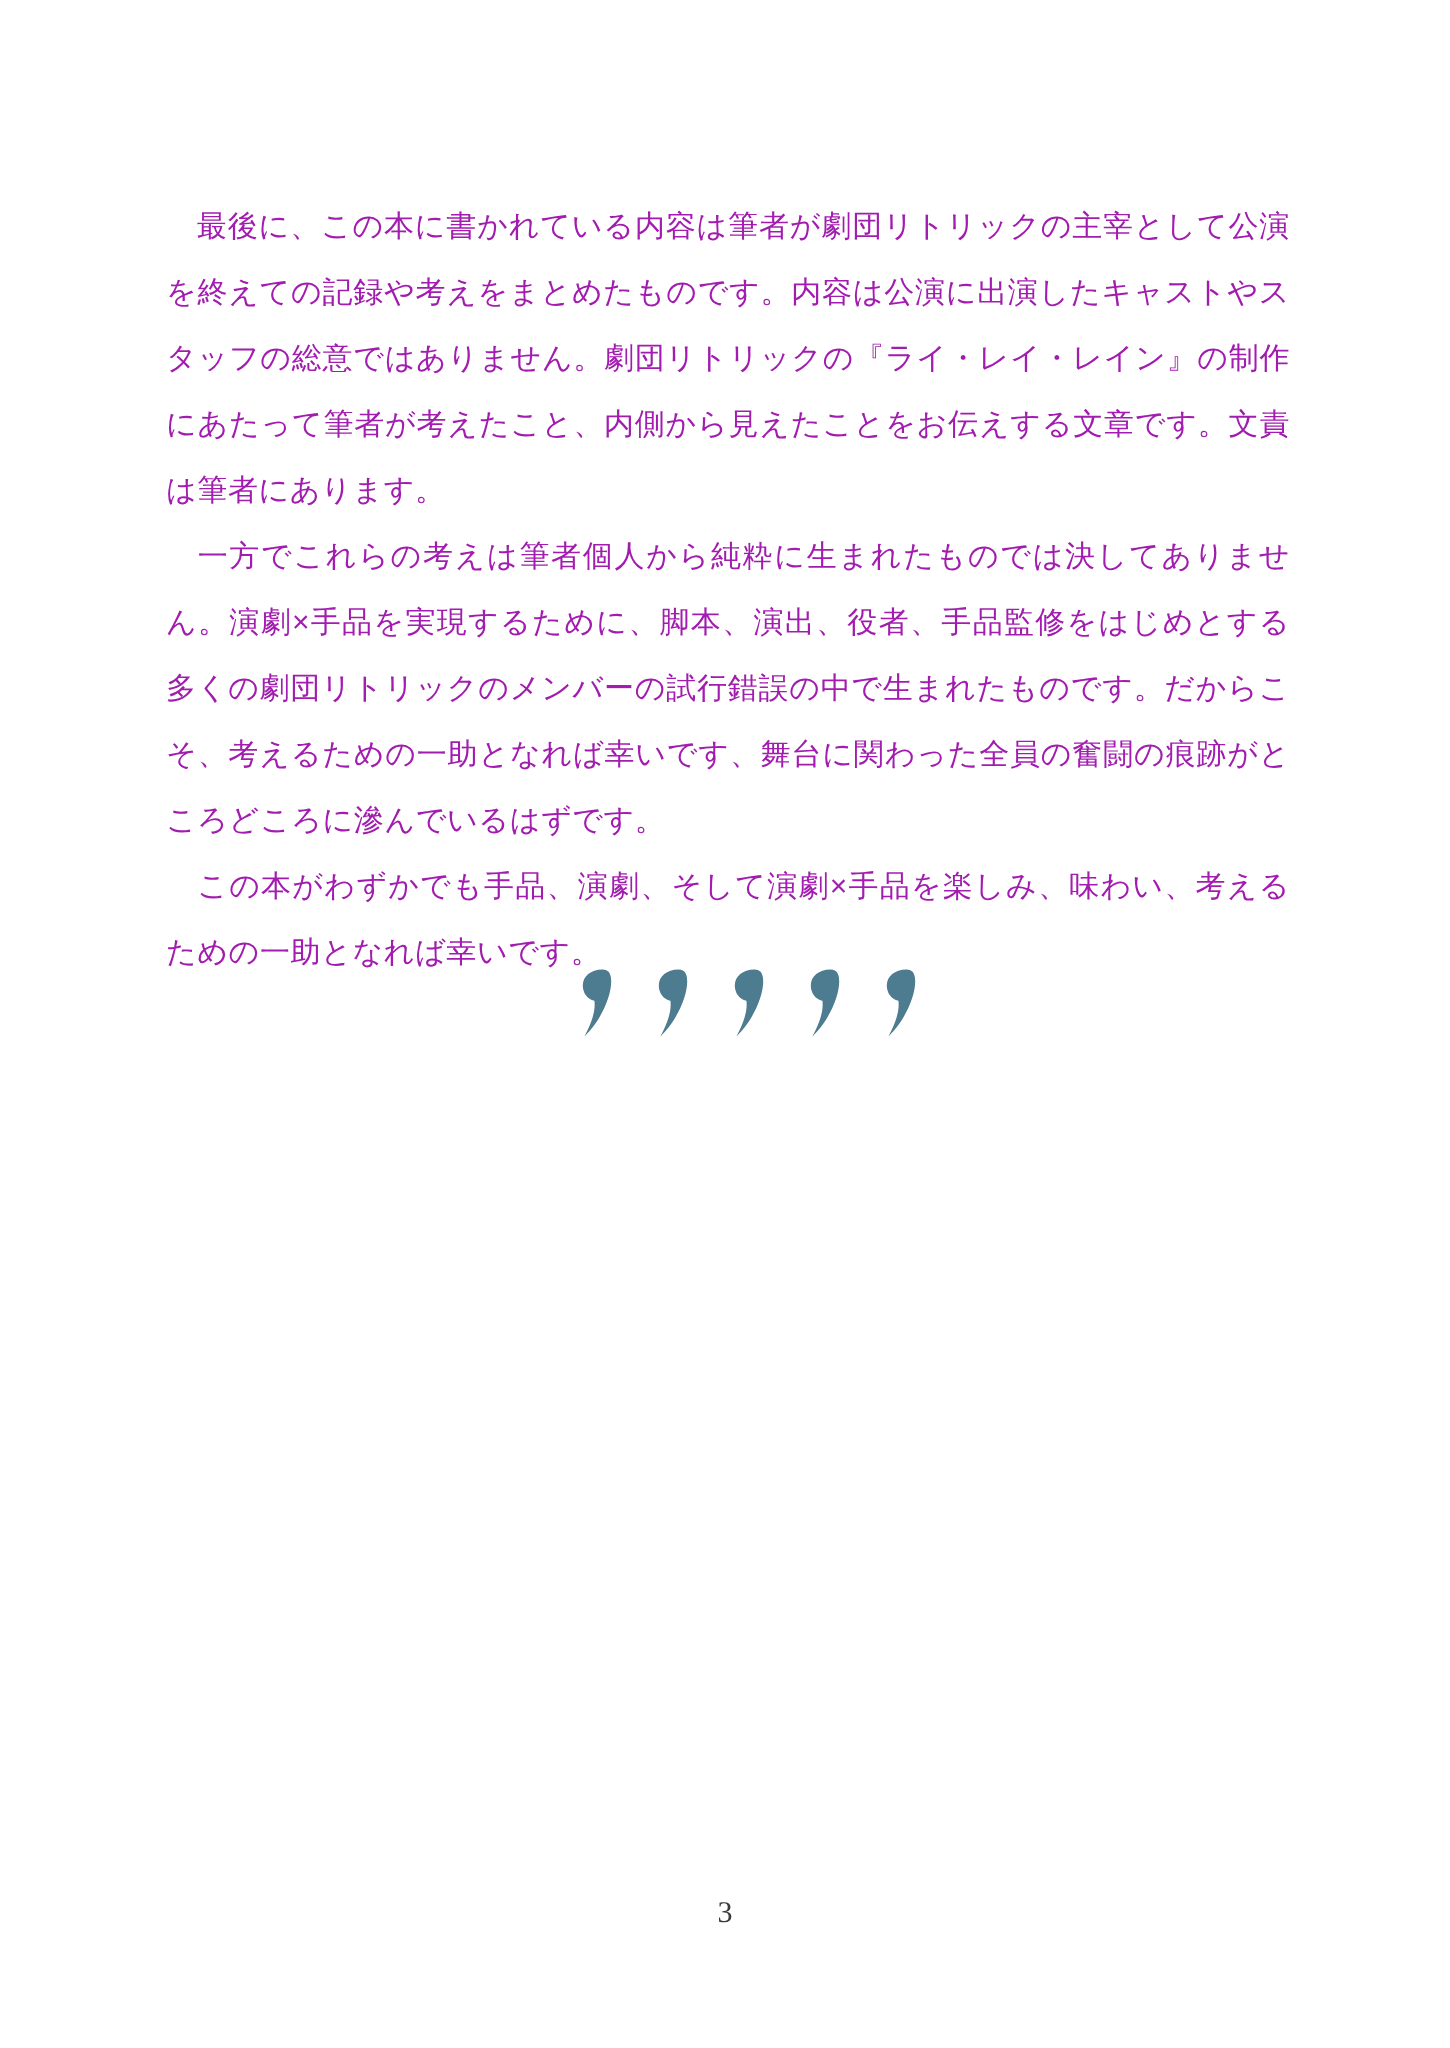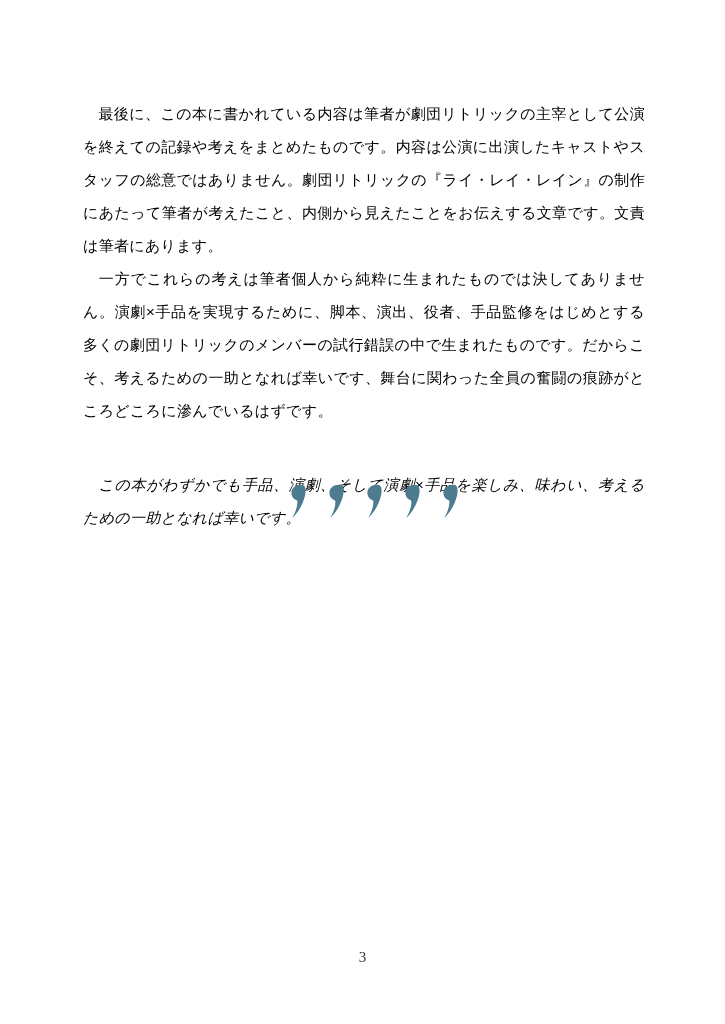--- a/index.html
+++ b/index.html
@@ -22,25 +22,23 @@
     top: 97px;
     left: 83px;
     width: 562px;
   }
   .content p {
     margin: 0;
     font-size: 15px;
     line-height: 33px;
     text-align: justify;
     letter-spacing: 0.3px;
-    color: #000000;
+    color: #a21caf;
   }
   .content p.para-3 {
-    margin-top: 41px;
-    font-style: italic;
   }
   .ornament-row {
     position: absolute;
     top: 484px;
     left: 291px;
     display: flex;
     gap: 23px;
     align-items: flex-start;
   }
   .ornament-row svg {

